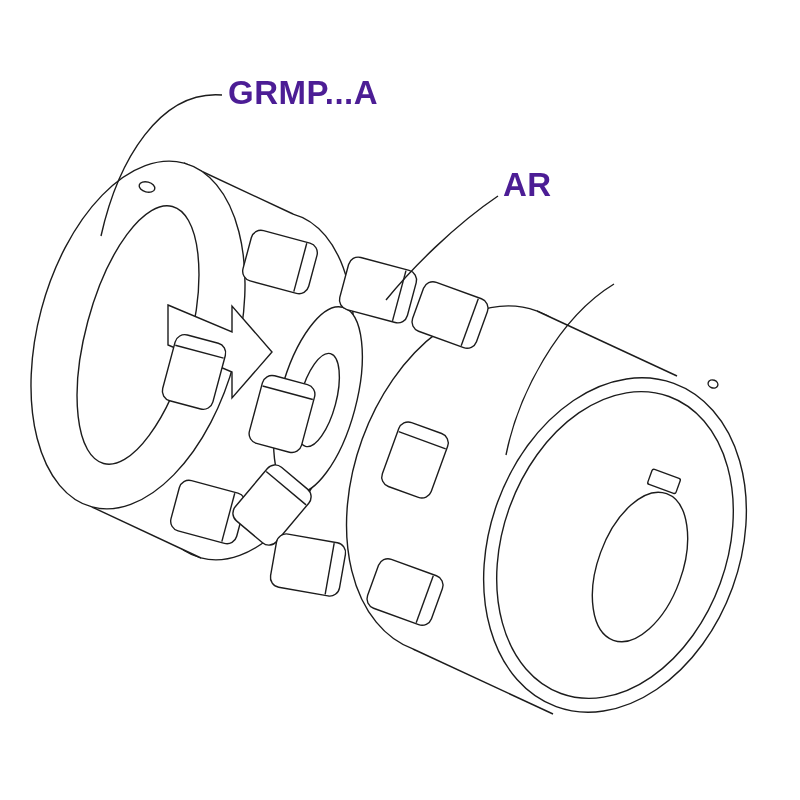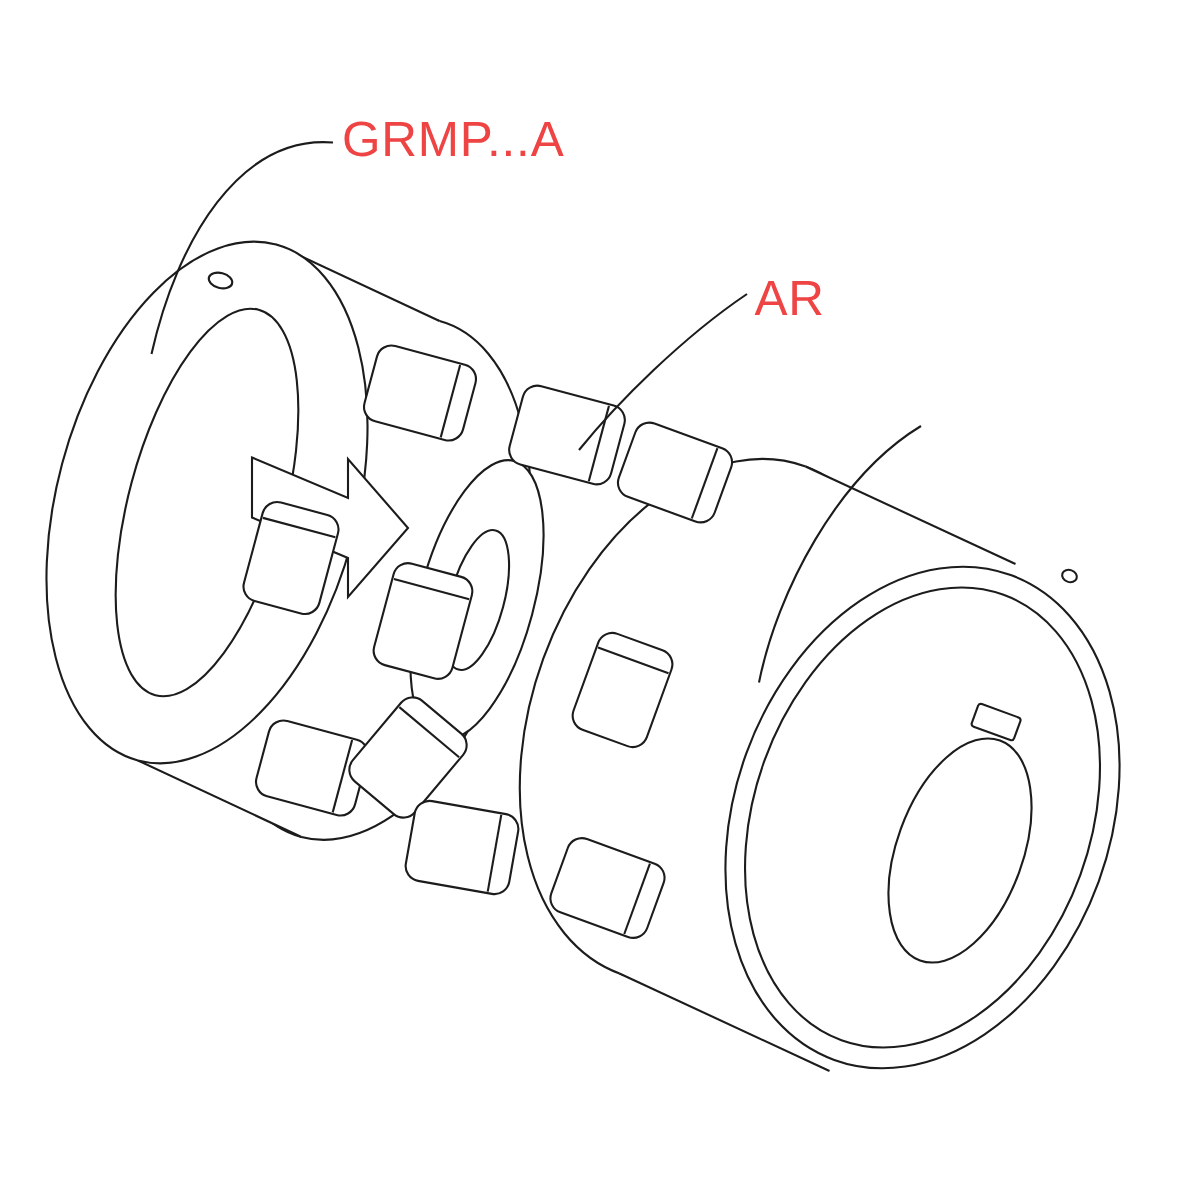--- a/index.html
+++ b/index.html
@@ -18,23 +18,24 @@
     background: #ffffff;
   }
   #drawing {
     position: absolute;
     left: 0;
     top: 0;
   }
   .label {
     position: absolute;
     font-size: 33px;
-    color: #ef4444;
+    color: #4c1d95;
     white-space: nowrap;
     letter-spacing: 0.5px;
+    font-weight: bold;
   }
   .ln   { fill: none;    stroke: #1c1c1c; stroke-width: 1.4; }
   .face { fill: #ffffff; stroke: #1c1c1c; stroke-width: 1.4; }
   .fillw{ fill: #ffffff; stroke: none; }
 </style>
 </head>
 <body>
 
 <div id="stage">
 
@@ -130,15 +131,15 @@
     </g>
 
     <g>
       <path class="ln" d="M222 95 C 160 90 118 160 101 236"></path>
       <path class="ln" d="M498 196 C 455 225 412 268 386 300"></path>
       <path class="ln" d="M614 284 C 558 318 518 395 506 455"></path>
     </g>
   </svg>
 
   <div class="label" style="left:228px; top:74px">GRMP...A</div>
-  <div class="label" style="left:503px; top:180px">AR</div>
+  <div class="label" style="left:503px; top:166px">AR</div>
 
 </div>
 
 </body></html>

